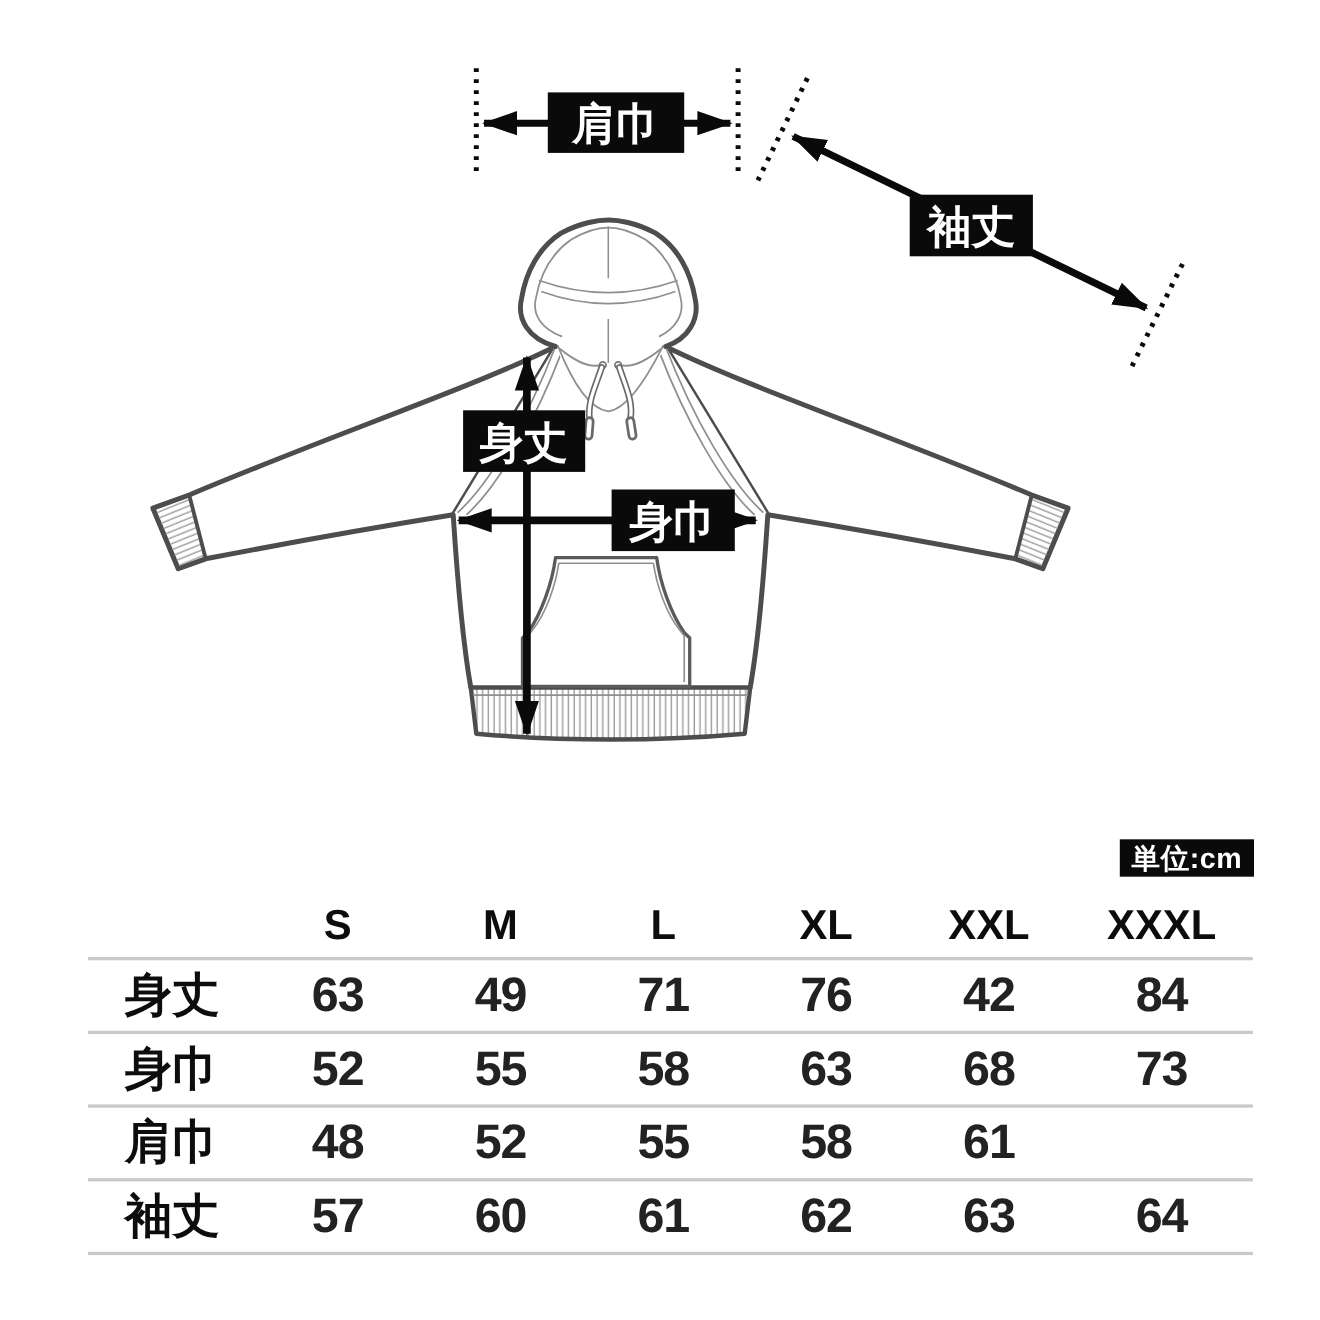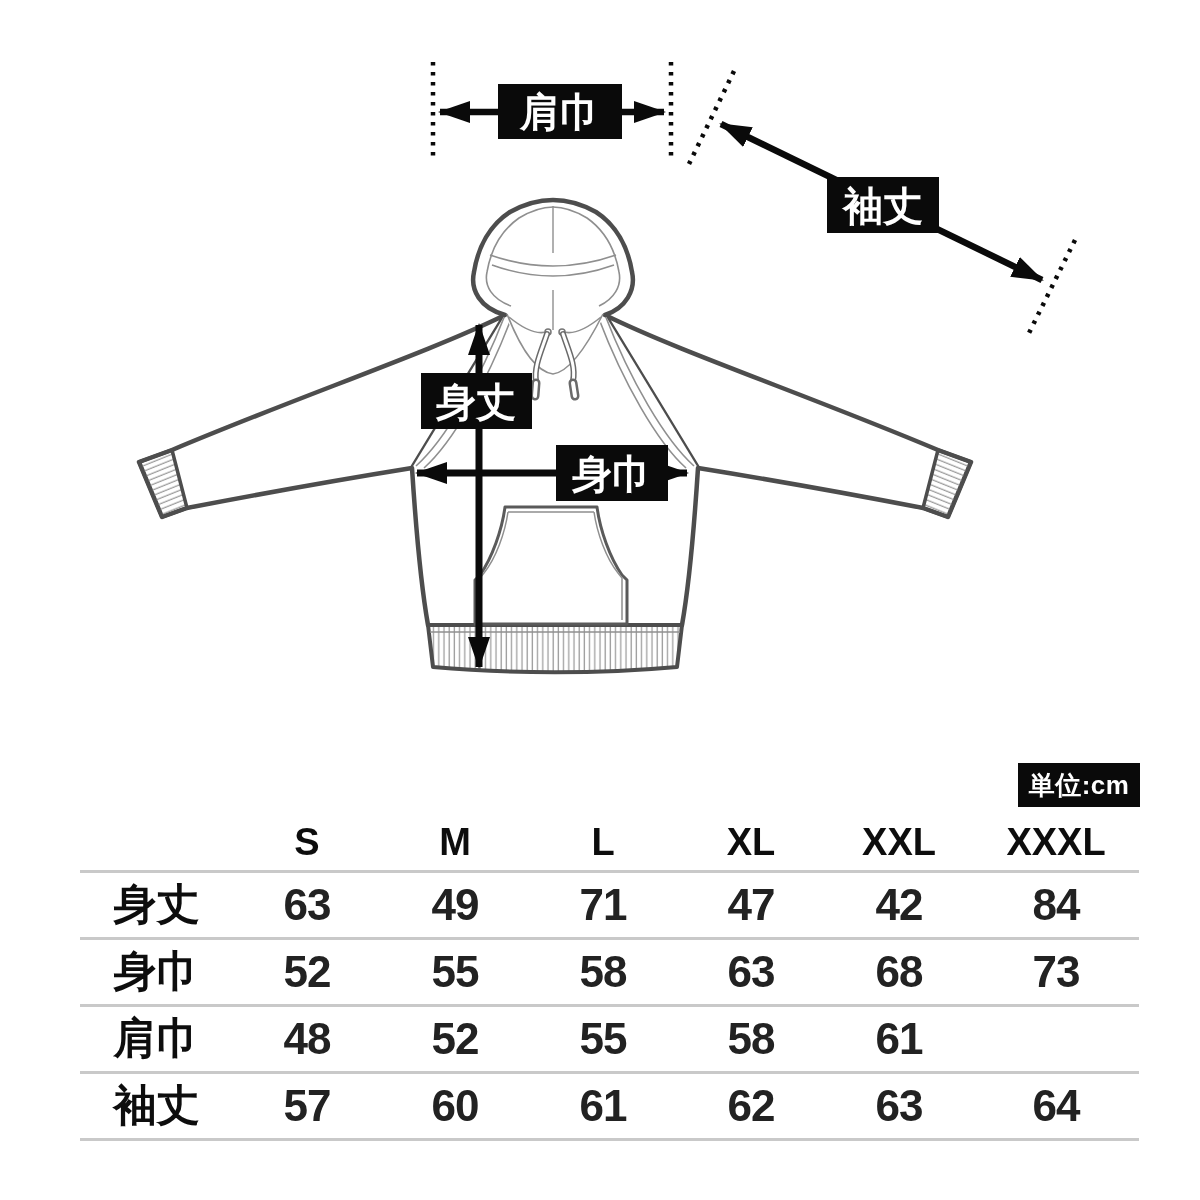--- a/index.html
+++ b/index.html
@@ -4,21 +4,21 @@
 <style>
   html,body{margin:0;padding:0;background:#fff;}
   .stage{
     position:relative;width:1200px;height:1200px;background:#ffffff;overflow:hidden;
     font-family:"Liberation Sans","DejaVu Sans",sans-serif;
     border-radius:30px;
   }
   .diagram{position:absolute;left:0;top:0;}
   .anno-label{font-weight:bold;font-size:40px;fill:#ffffff;}
   .unit-badge{
-    position:absolute;left:1018px;top:763px;width:122px;height:44px;
+    position:absolute;left:1018px;top:763px;width:122px;height:34px;
     background:#0a0a0a;color:#ffffff;font-size:26px;font-weight:bold;
     display:flex;align-items:center;justify-content:center;letter-spacing:.5px;
   }
   .size-table{position:absolute;left:80px;top:815px;width:1059px;}
   .t-row{
     display:grid;grid-template-columns:153px 148px 148px 148px 148px 148px 1fr;
     align-items:center;border-bottom:3px solid #c9c9c9;height:64px;
   }
   .t-row.t-head{height:55px;border-bottom:3px solid #c9c9c9;}
   .cell{text-align:center;white-space:nowrap;}
@@ -143,21 +143,21 @@
       <div class="cell head-cell">XL</div>
       <div class="cell head-cell">XXL</div>
       <div class="cell head-cell">XXXL</div>
     </div>
 
     <div class="t-row">
       <div class="cell label-cell">身丈</div>
       <div class="cell val-cell">63</div>
       <div class="cell val-cell">49</div>
       <div class="cell val-cell">71</div>
-      <div class="cell val-cell">47</div>
+      <div class="cell val-cell">76</div>
       <div class="cell val-cell">42</div>
       <div class="cell val-cell">84</div>
     </div>
 
     <div class="t-row">
       <div class="cell label-cell">身巾</div>
       <div class="cell val-cell">52</div>
       <div class="cell val-cell">55</div>
       <div class="cell val-cell">58</div>
       <div class="cell val-cell">63</div>

